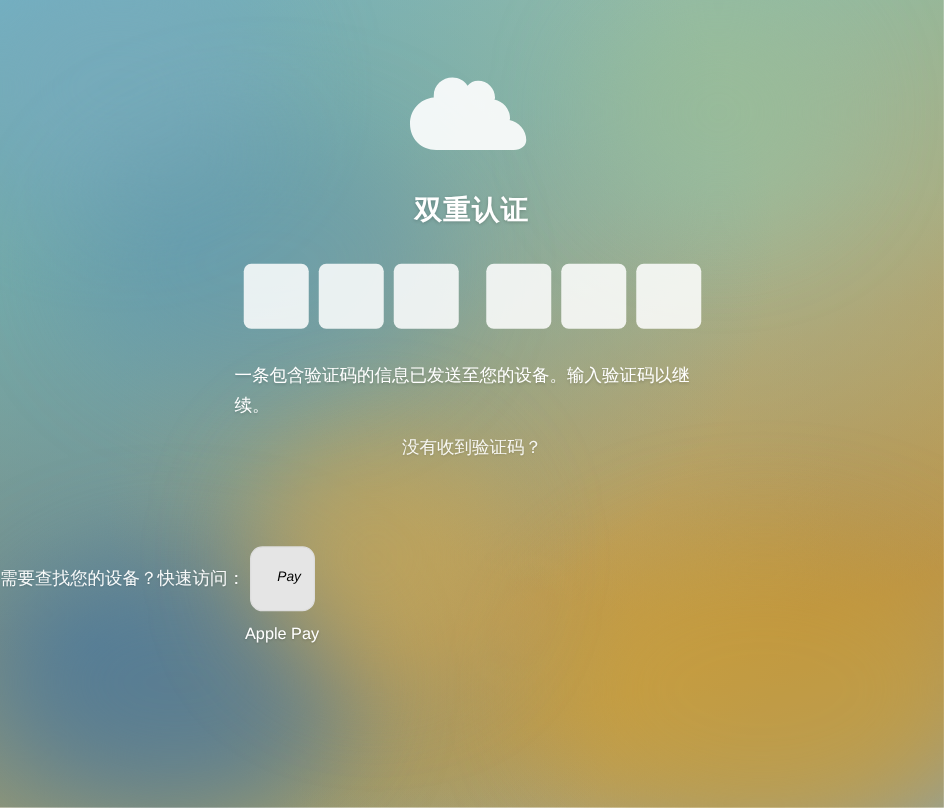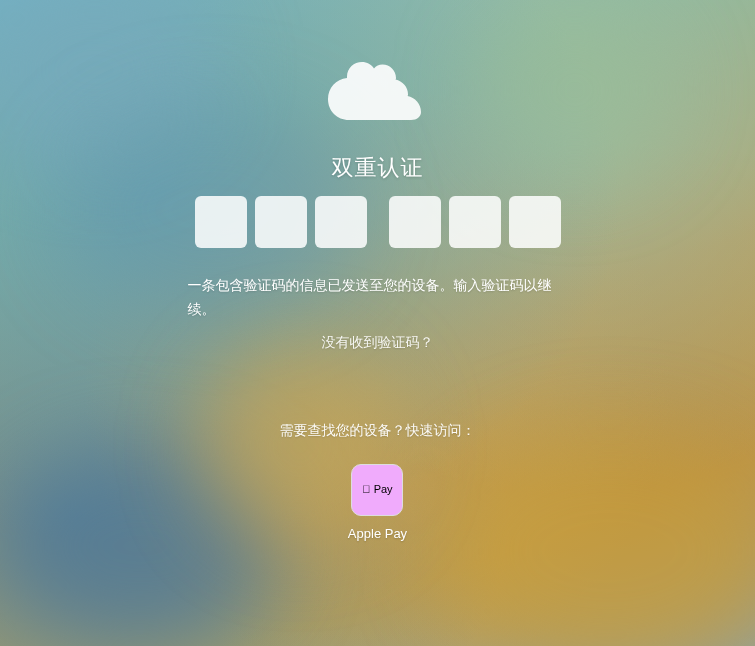--- a/index.html
+++ b/index.html
@@ -51,23 +51,23 @@
     
     .cloud-icon {
       width: 110px;
       height: 75px;
       margin-bottom: 18px;
     }
 
     .title {
       color: white;
       font-size: 22px;
-      font-weight: 400;
+      font-weight: 700;
       letter-spacing: 1px;
-      margin-bottom: 13px;
+      margin-bottom: 28px;
       text-shadow: 0 1px 3px rgba(0,0,0,0.2);
     }
 
     
     .code-boxes {
       display: flex;
       gap: 8px;
       margin-bottom: 26px;
     }
 
@@ -103,21 +103,21 @@
       font-size: 14px;
       text-decoration: none;
       opacity: 0.9;
       cursor: pointer;
       text-shadow: 0 1px 2px rgba(0,0,0,0.15);
     }
 
     .divider-section {
       margin-top: 70px;
       display: flex;
-      flex-direction: column;
+      flex-direction: row;
       align-items: center;
       width: 100%;
     }
 
     .find-device-text {
       color: white;
       font-size: 14px;
       margin-bottom: 24px;
       text-shadow: 0 1px 2px rgba(0,0,0,0.15);
       opacity: 0.95;
@@ -187,25 +187,26 @@
       border-radius: 50%;
       position: relative;
       z-index: 2;
     }
 
     
     .icon-apple-pay {
       width: 52px;
       height: 52px;
       border-radius: 10px;
-      background: #f0abfc;
+      background: #e5e5e5;
       display: flex;
       align-items: center;
       justify-content: center;
       border: 1px solid #ddd;
+      font-style: italic;
     }
 
     .apple-pay-text {
       font-size: 9px;
       font-weight: 600;
       color: #000;
       display: flex;
       flex-direction: column;
       align-items: center;
       line-height: 1.2;

